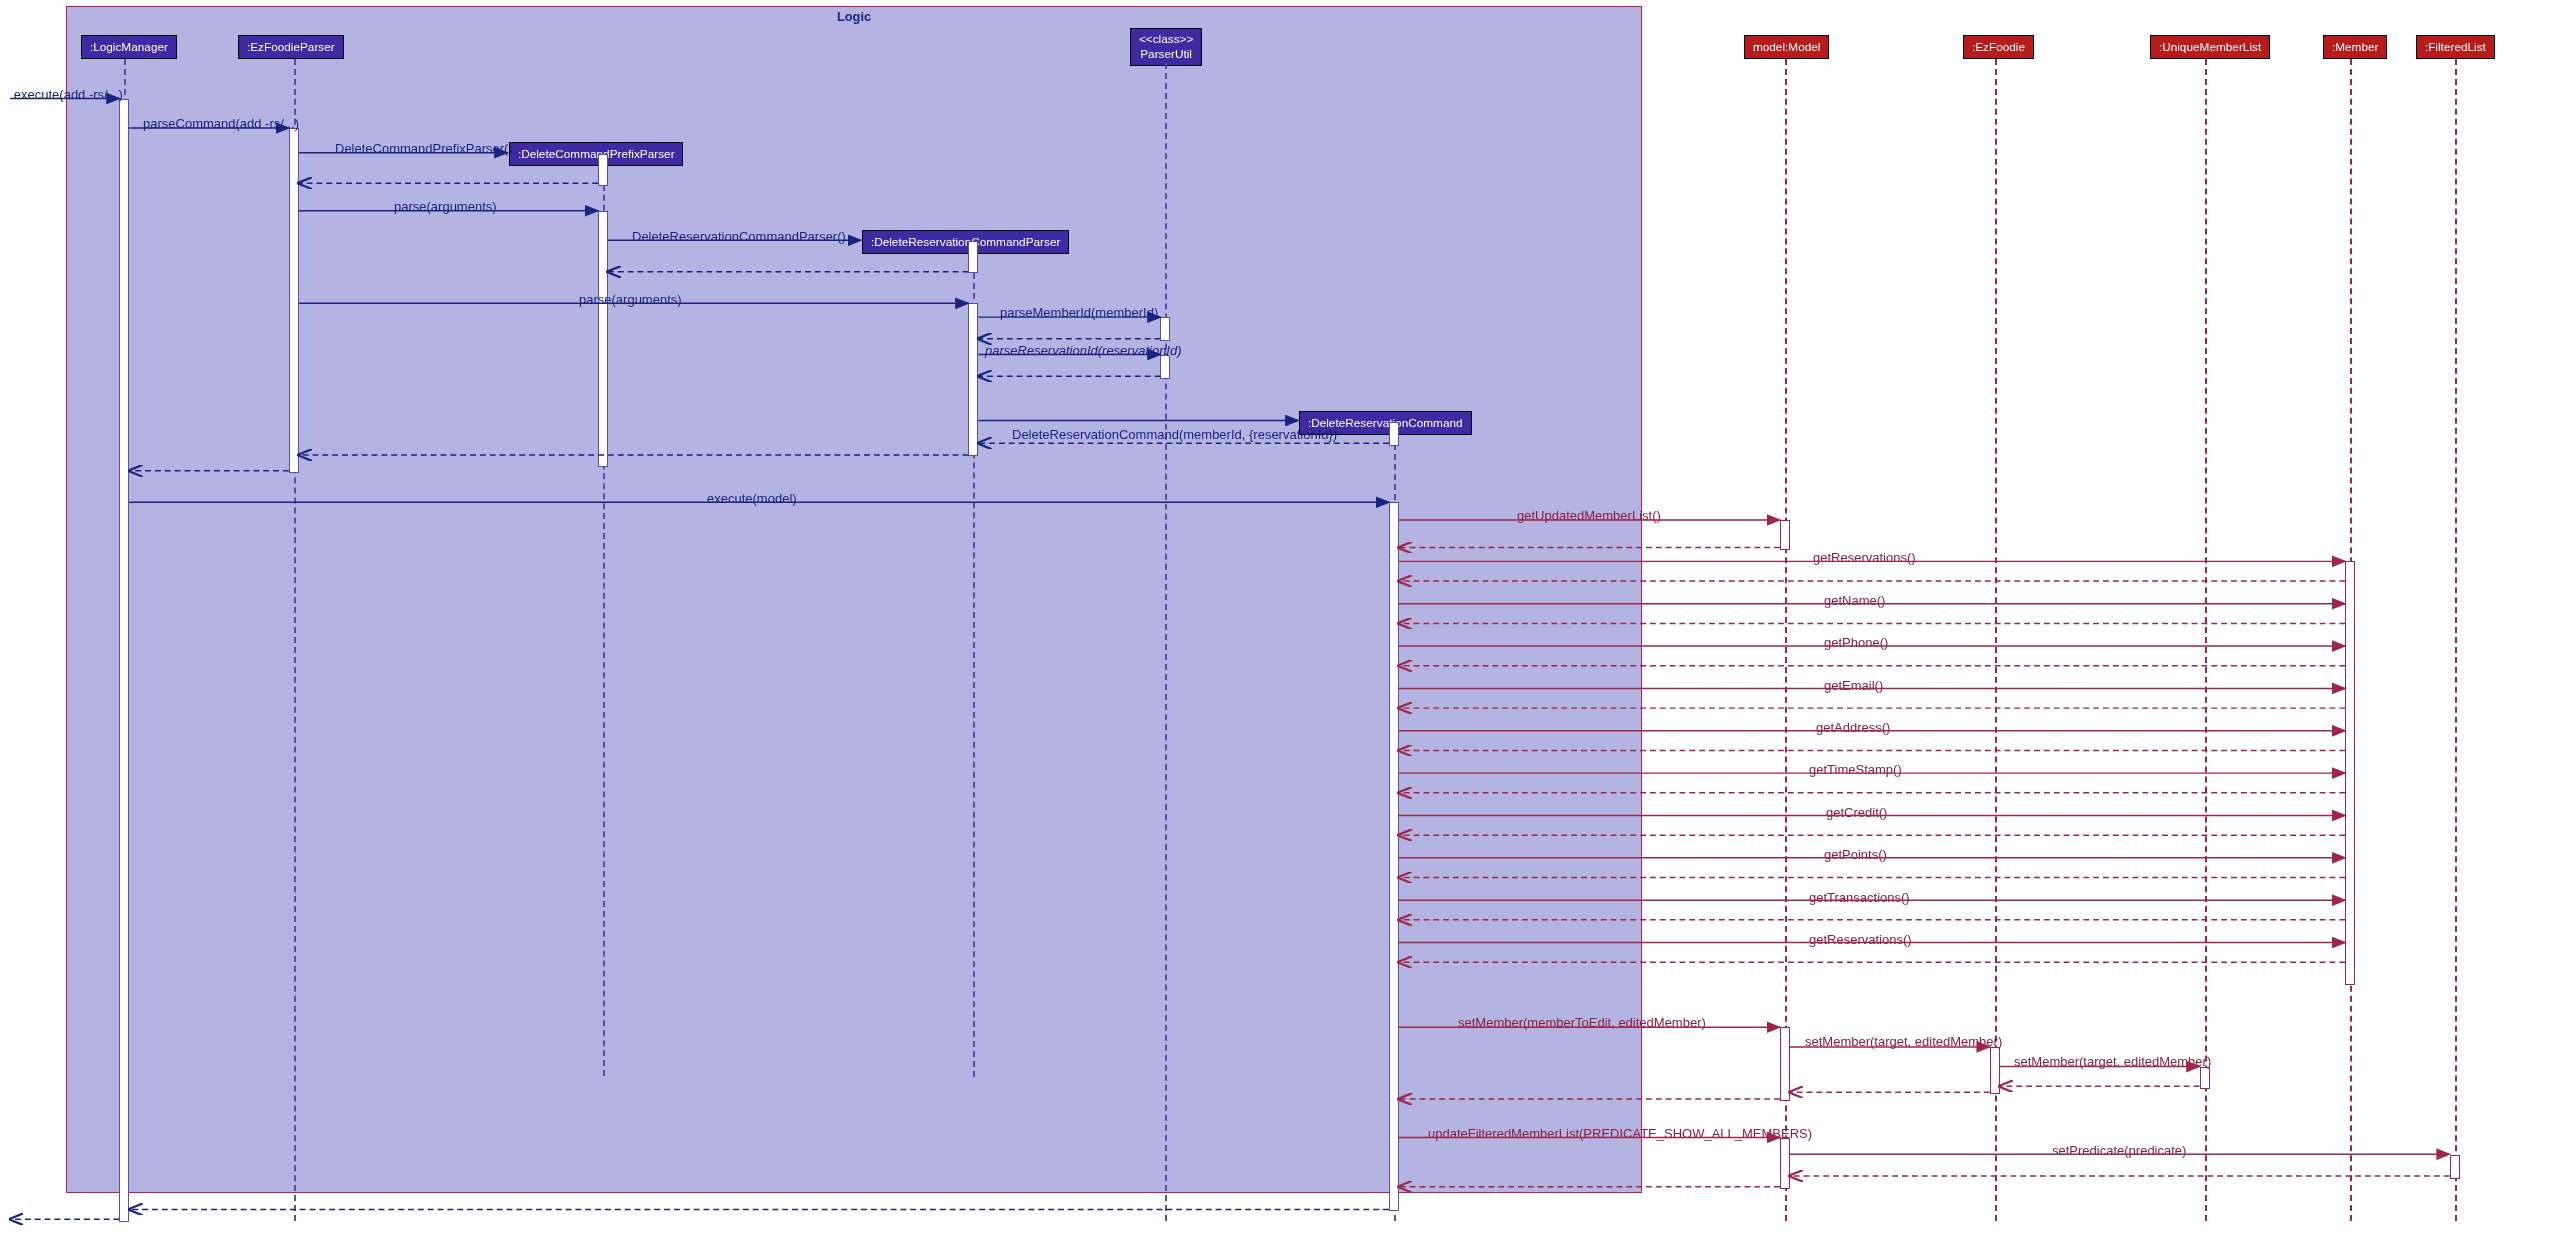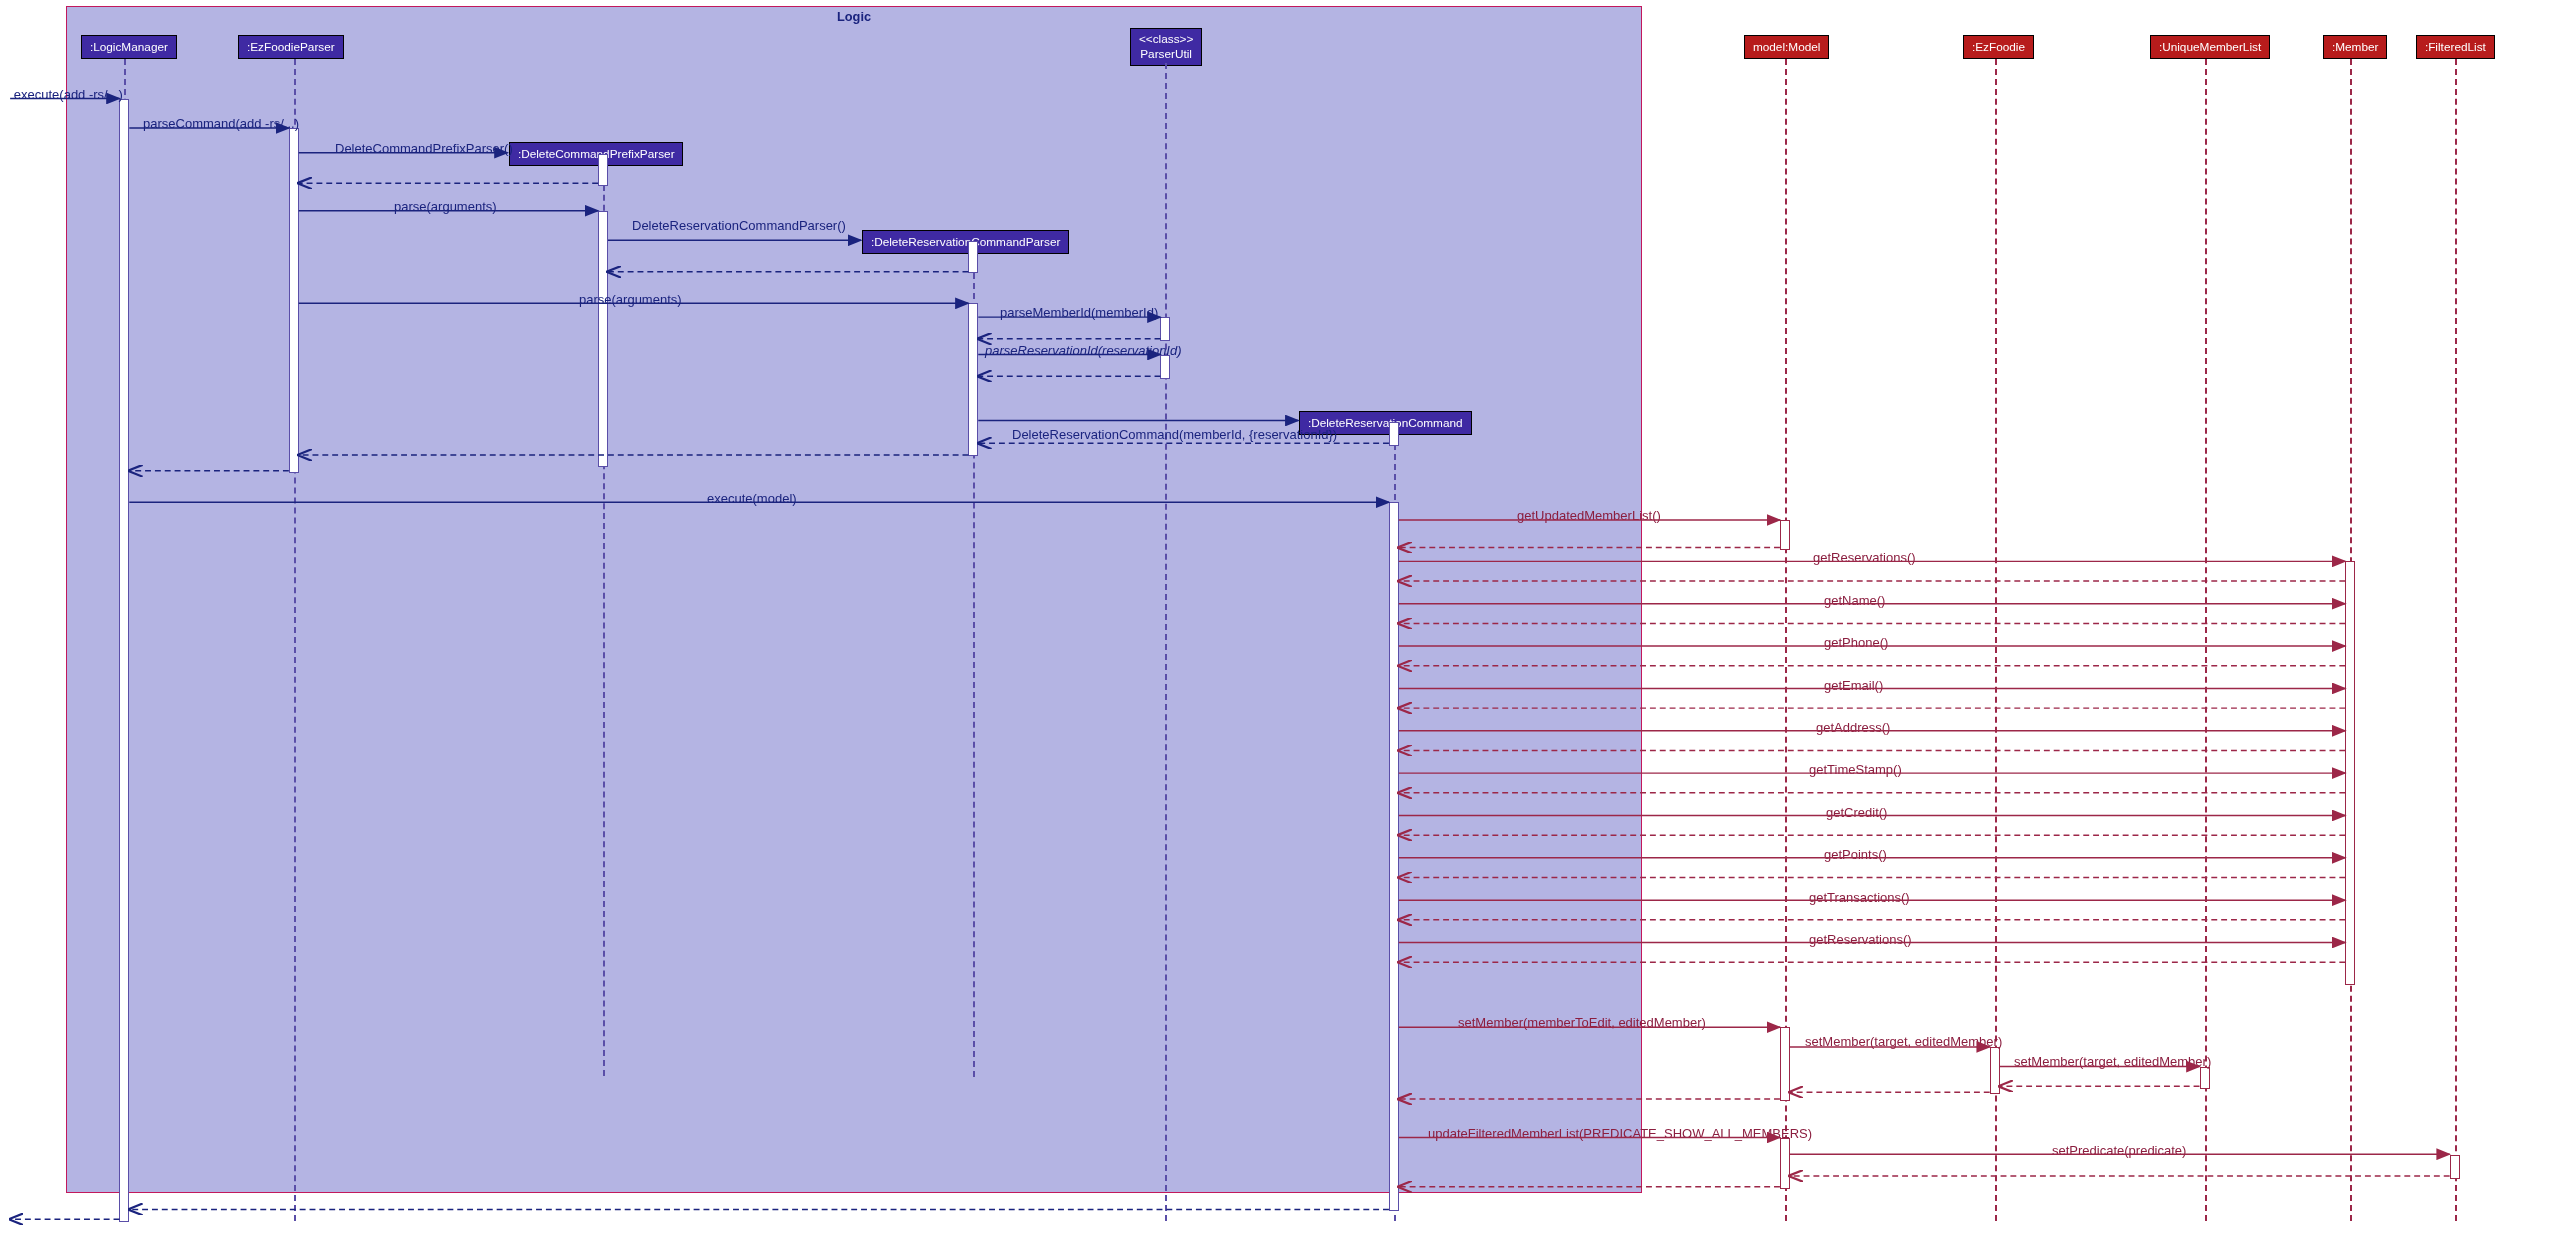--- a/index.html
+++ b/index.html
@@ -133,21 +133,21 @@
   <div class="activation model-a" style="left:1780px; top:1027px; height:74px;"></div>
   <div class="activation model-a" style="left:1990px; top:1047px; height:47px;"></div>
   <div class="activation model-a" style="left:2200px; top:1067px; height:21.7px;"></div>
   <div class="activation model-a" style="left:1780px; top:1138px; height:51px;"></div>
   <div class="activation model-a" style="left:2450px; top:1155px; height:23.6px;"></div>
 
   <div class="msg-label" style="left:13.8px; top:87px;">execute(add -rs/...)</div>
   <div class="msg-label" style="left:143px; top:116px;">parseCommand(add -rs/...)</div>
   <div class="msg-label" style="left:335px; top:141px;">DeleteCommandPrefixParser()</div>
   <div class="msg-label" style="left:394px; top:199px;">parse(arguments)</div>
-  <div class="msg-label" style="left:632px; top:218px;">DeleteReservationCommandParser()</div>
+  <div class="msg-label" style="left:632px; top:229px;">DeleteReservationCommandParser()</div>
   <div class="msg-label" style="left:579px; top:292px;">parse(arguments)</div>
   <div class="msg-label" style="left:1000px; top:305px;">parseMemberId(memberId)</div>
   <div class="msg-label" style="left:985px; top:343px;font-style:italic;">parseReservationId(reservationId)</div>
   <div class="msg-label" style="left:1012px; top:407px;margin-top:20px;">DeleteReservationCommand(memberId, {reservationId})</div>
   <div class="msg-label" style="left:707px; top:491px;">execute(model)</div>
   <div class="msg-label red" style="left:1517px; top:508px;">getUpdatedMemberList()</div>
   <div class="msg-label red" style="left:1813px; top:550px;">getReservations()</div>
   <div class="msg-label red" style="left:1824px; top:593px;">getName()</div>
   <div class="msg-label red" style="left:1824px; top:635px;">getPhone()</div>
   <div class="msg-label red" style="left:1824px; top:678px;">getEmail()</div>

